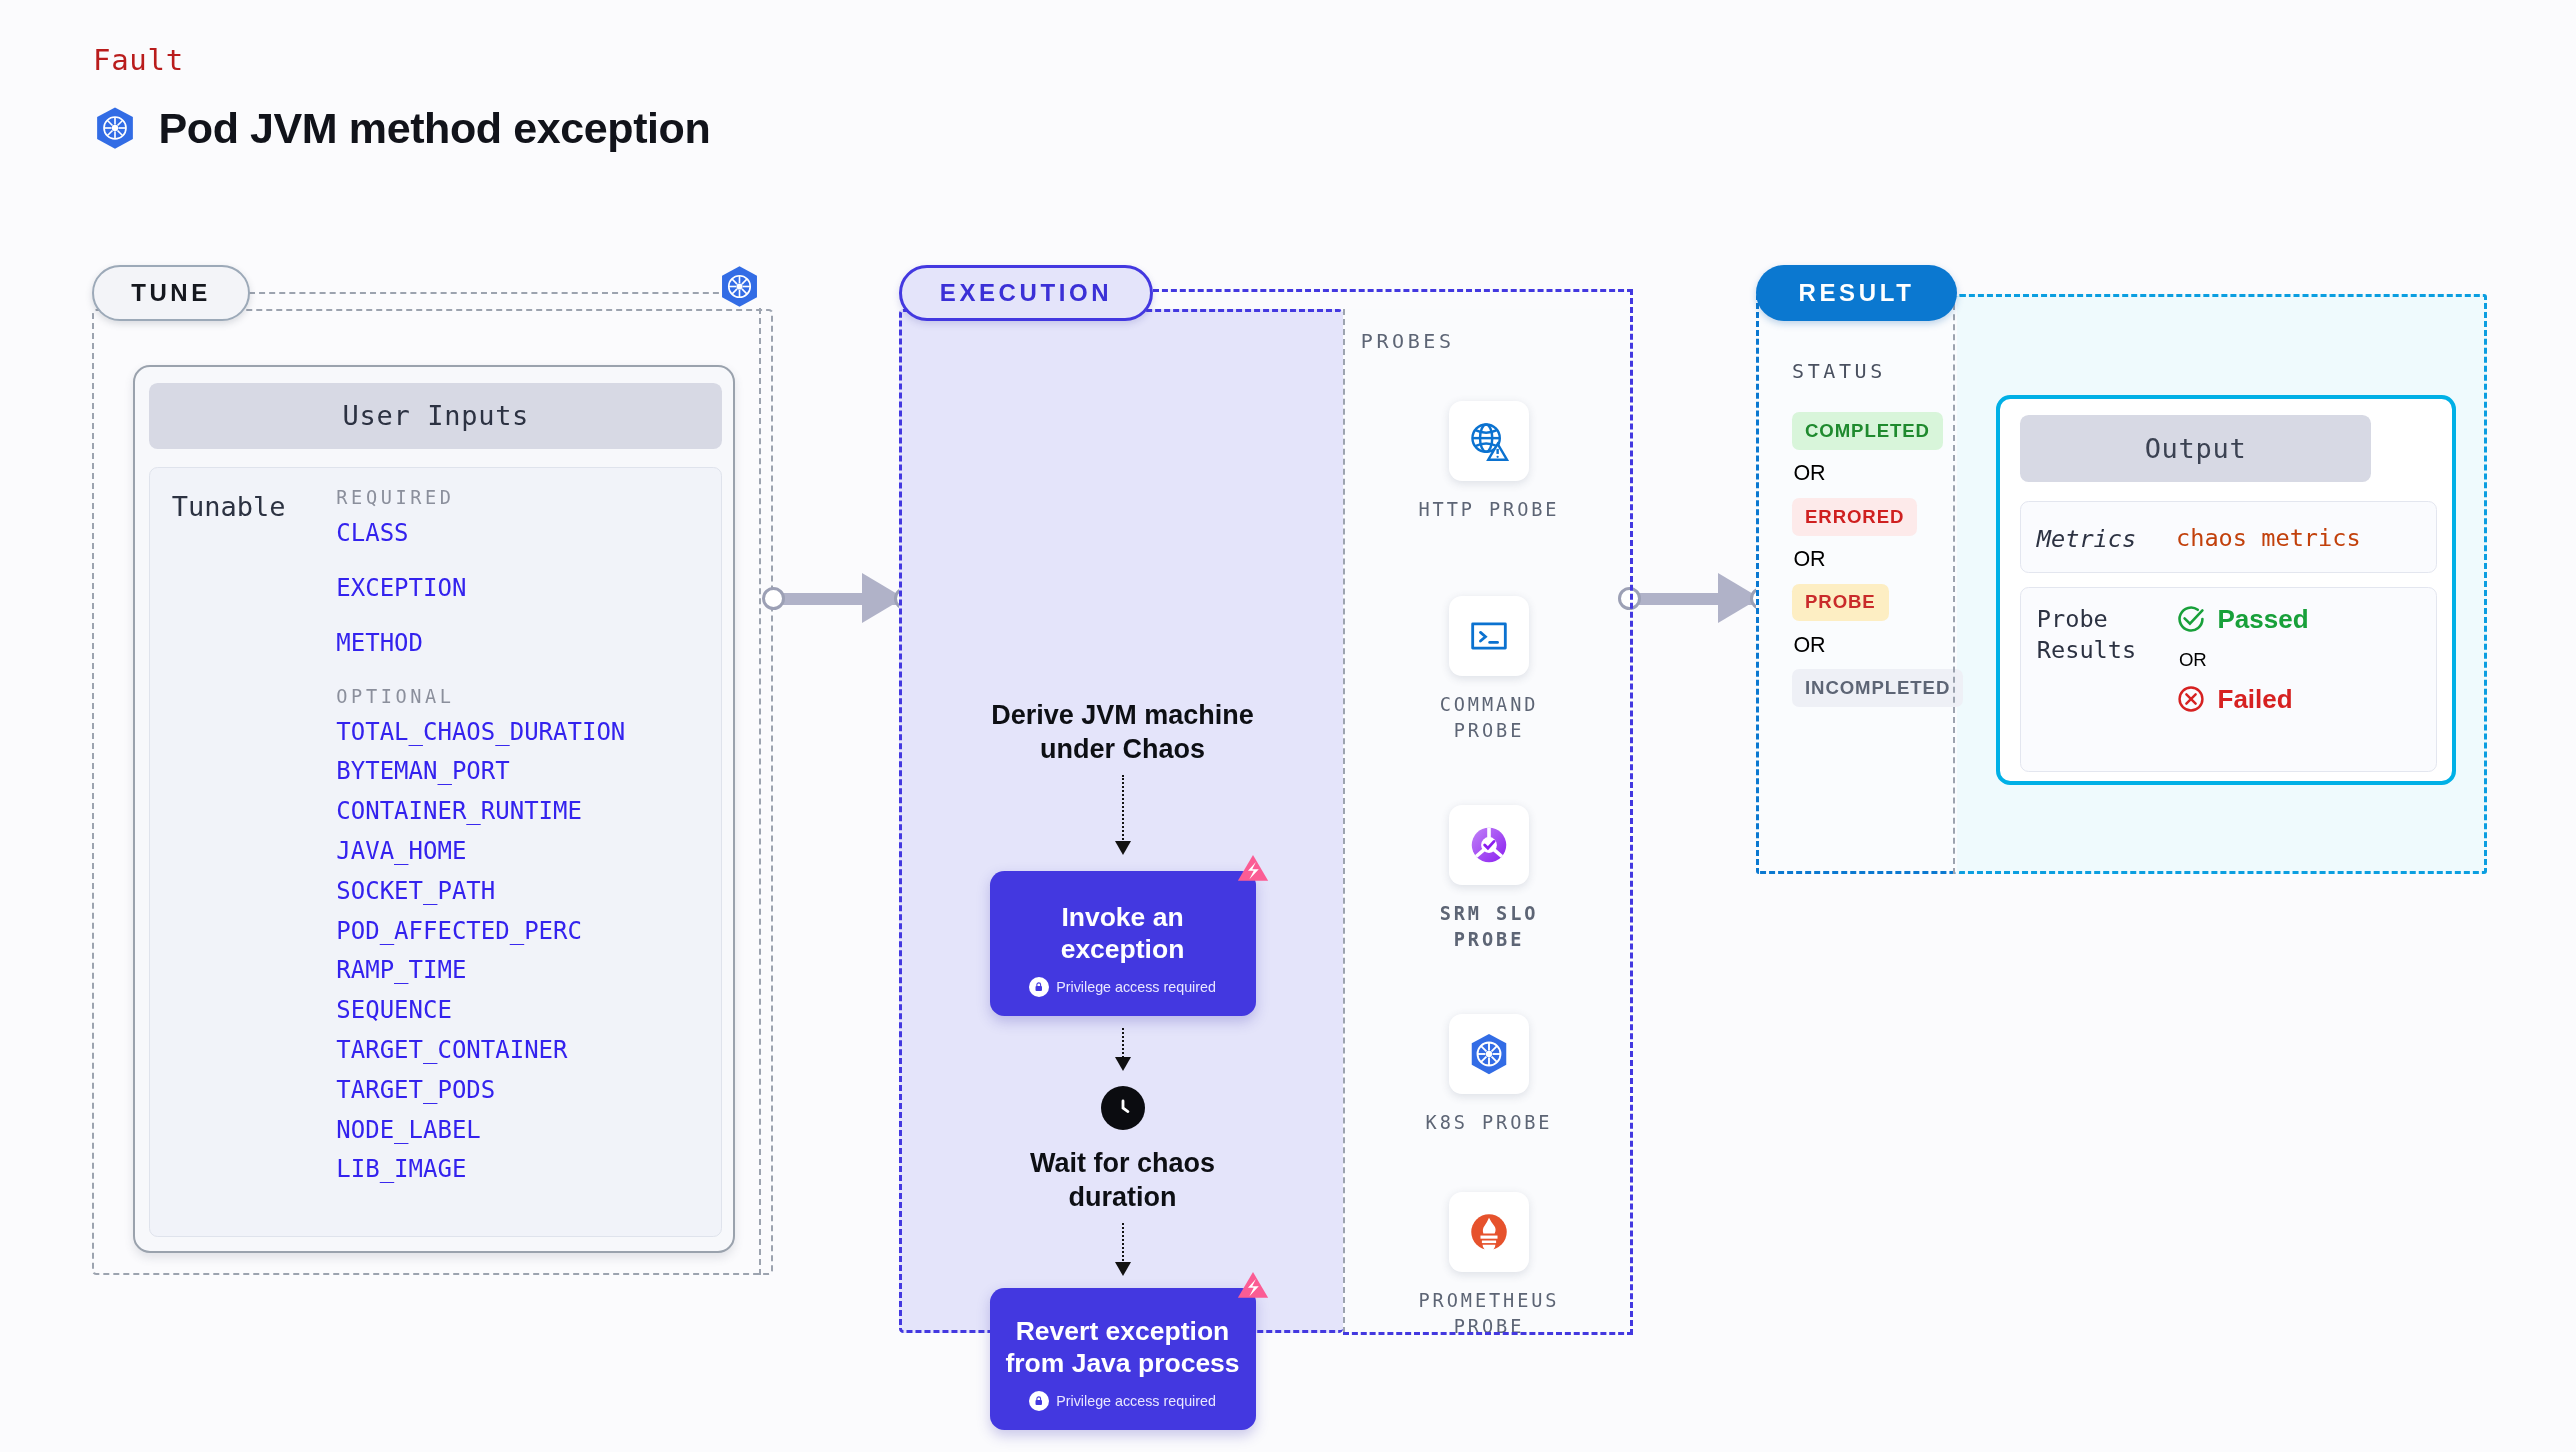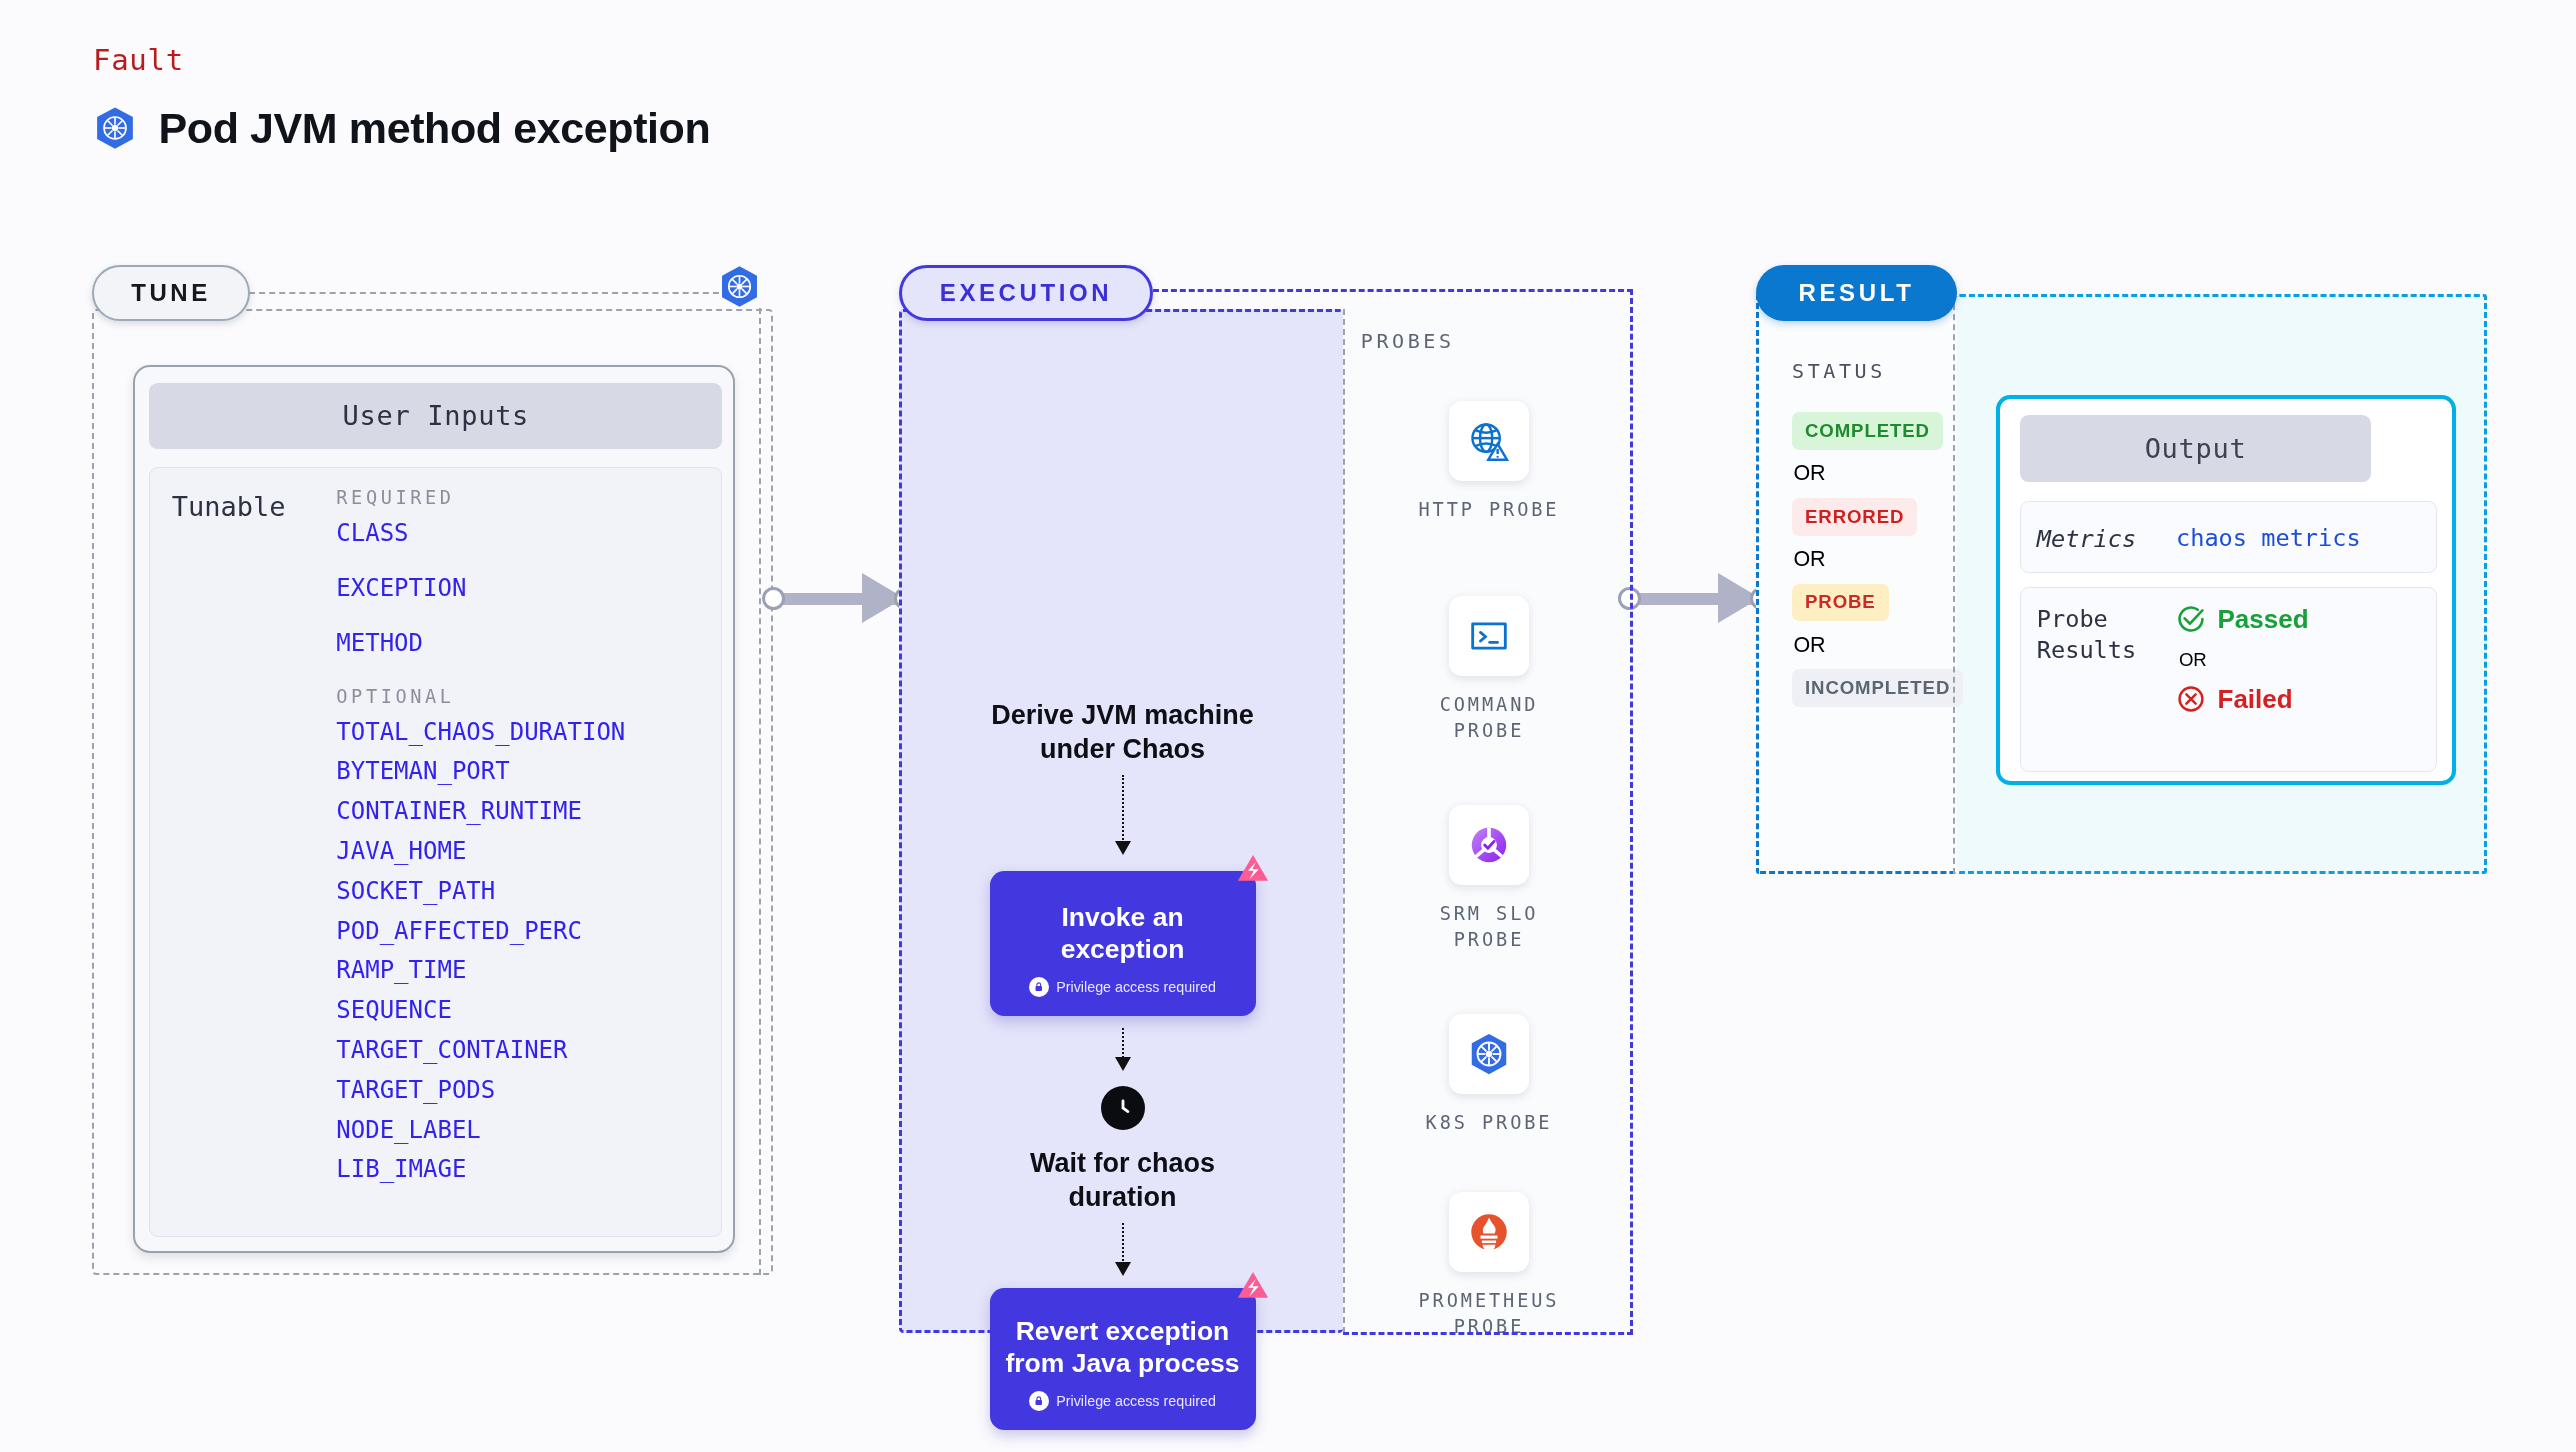--- a/index.html
+++ b/index.html
@@ -242,21 +242,21 @@
   #out-probes { top:188px; height:185px; }
   .out-key {
     position:absolute; left:15.8px; top:15.8px;
     font-family:"DejaVu Sans Mono", monospace;
     font-size:23.6px; color:#2c3242; line-height:1.32;
   }
   #out-metrics .out-key { top:21.5px;font-style:italic; }
   .out-val-link {
     position:absolute; left:155px; top:21.5px;
     font-family:"DejaVu Sans Mono", monospace;
-    font-size:23.6px; color:#1d4ed8;
+    font-size:23.6px; color:#c2410c;
   }
   #probe-verdicts { position:absolute; left:155px; top:15.8px; }
   .verdict { display:flex; align-items:center; gap:11.5px; }
   .verdict-text { font-size:26px; font-weight:bold; }
 
   
   .connector { position:absolute; height:50px; }
   .conn-line {
     position:absolute; top:20px; left:11.5px; height:11.5px;
     background:#b0b2c8;
@@ -467,21 +467,21 @@
         <path d="M19 26 l7 6 l-7 6"></path>
         <line x1="32" y1="40" x2="43" y2="40"></line>
       </svg>
     </div>
     <div class="probe-name">
       <div>COMMAND</div>
       <div>PROBE</div>
     </div>
   </div>
 
-  <div class="probe-item" style="top:496px;">
+  <div class="probe-item" style="top:496px;font-weight:bold;">
     <div class="probe-tile">
       <svg width="46" height="46" viewBox="0 0 64 64">
         <defs>
           <linearGradient id="slograd" x1="0" y1="0" x2="1" y2="1">
             <stop offset="0" stop-color="#c183f7"></stop>
             <stop offset="1" stop-color="#8b1ef0"></stop>
           </linearGradient>
         </defs>
         <circle cx="32" cy="32" r="24" fill="url(#slograd)"></circle>
         <path d="M32 8 V28 M14 48 L28 36 M50 48 L36 36" stroke="#fff" stroke-width="5"></path>

